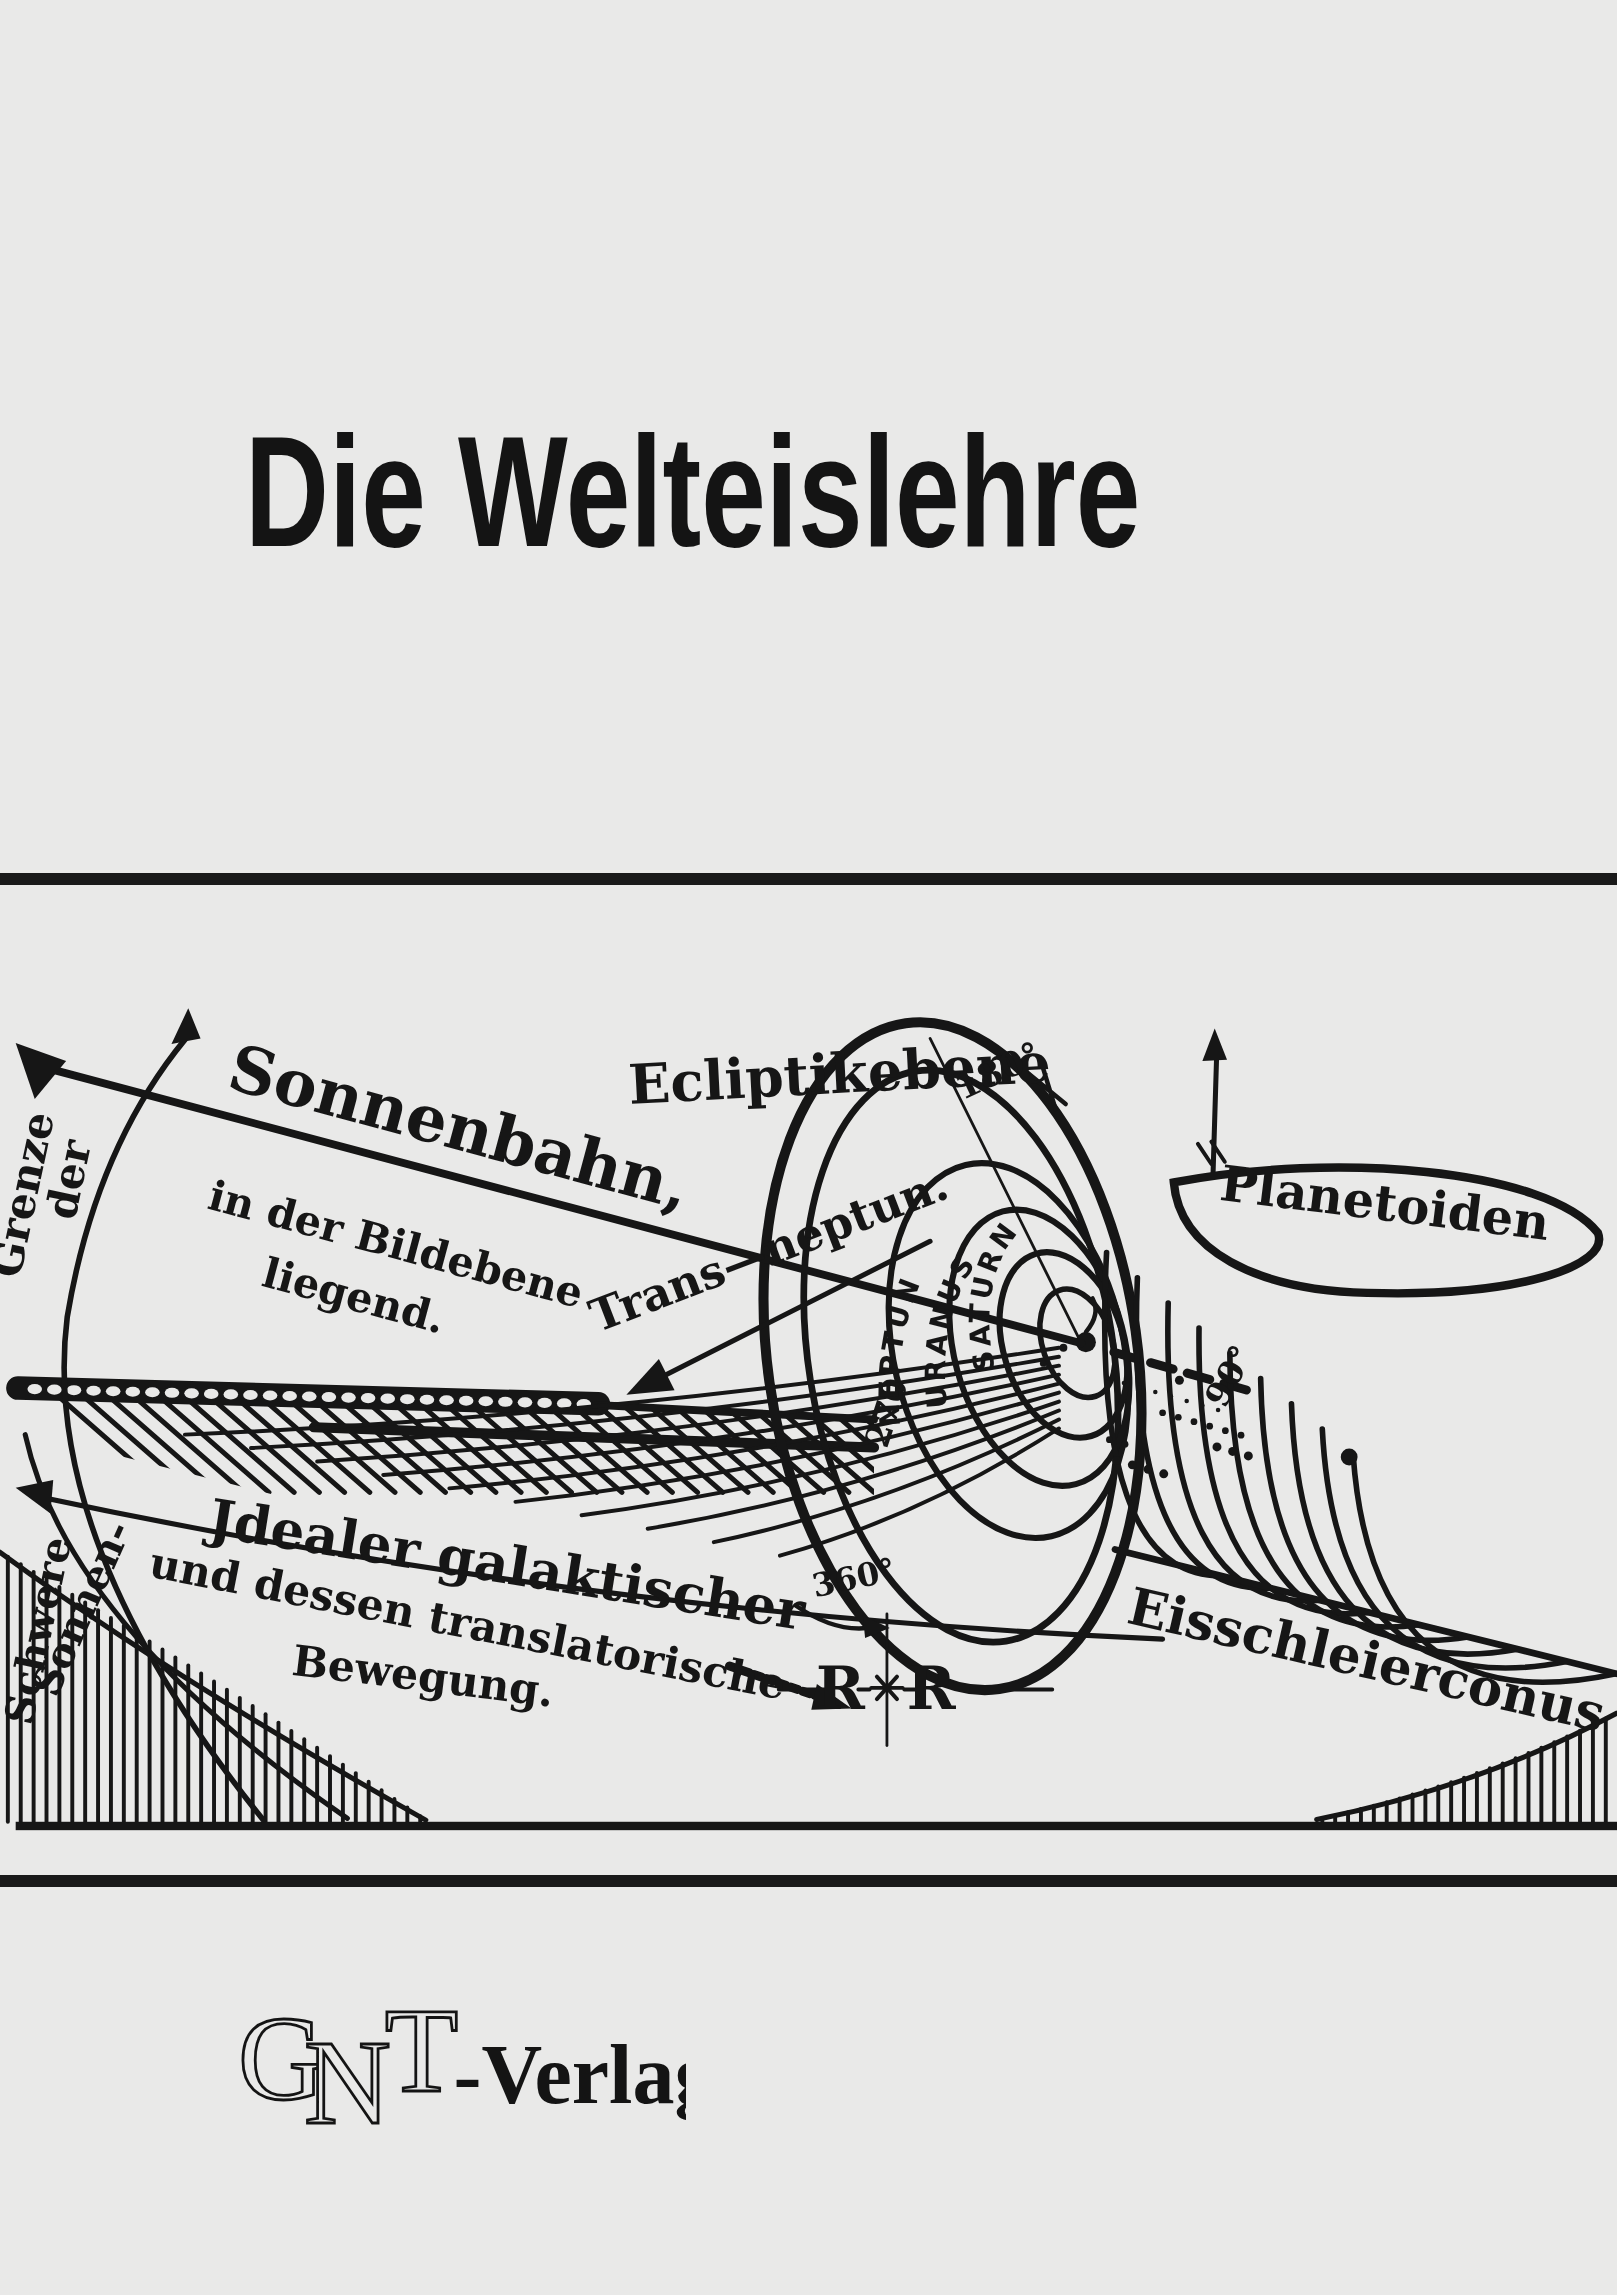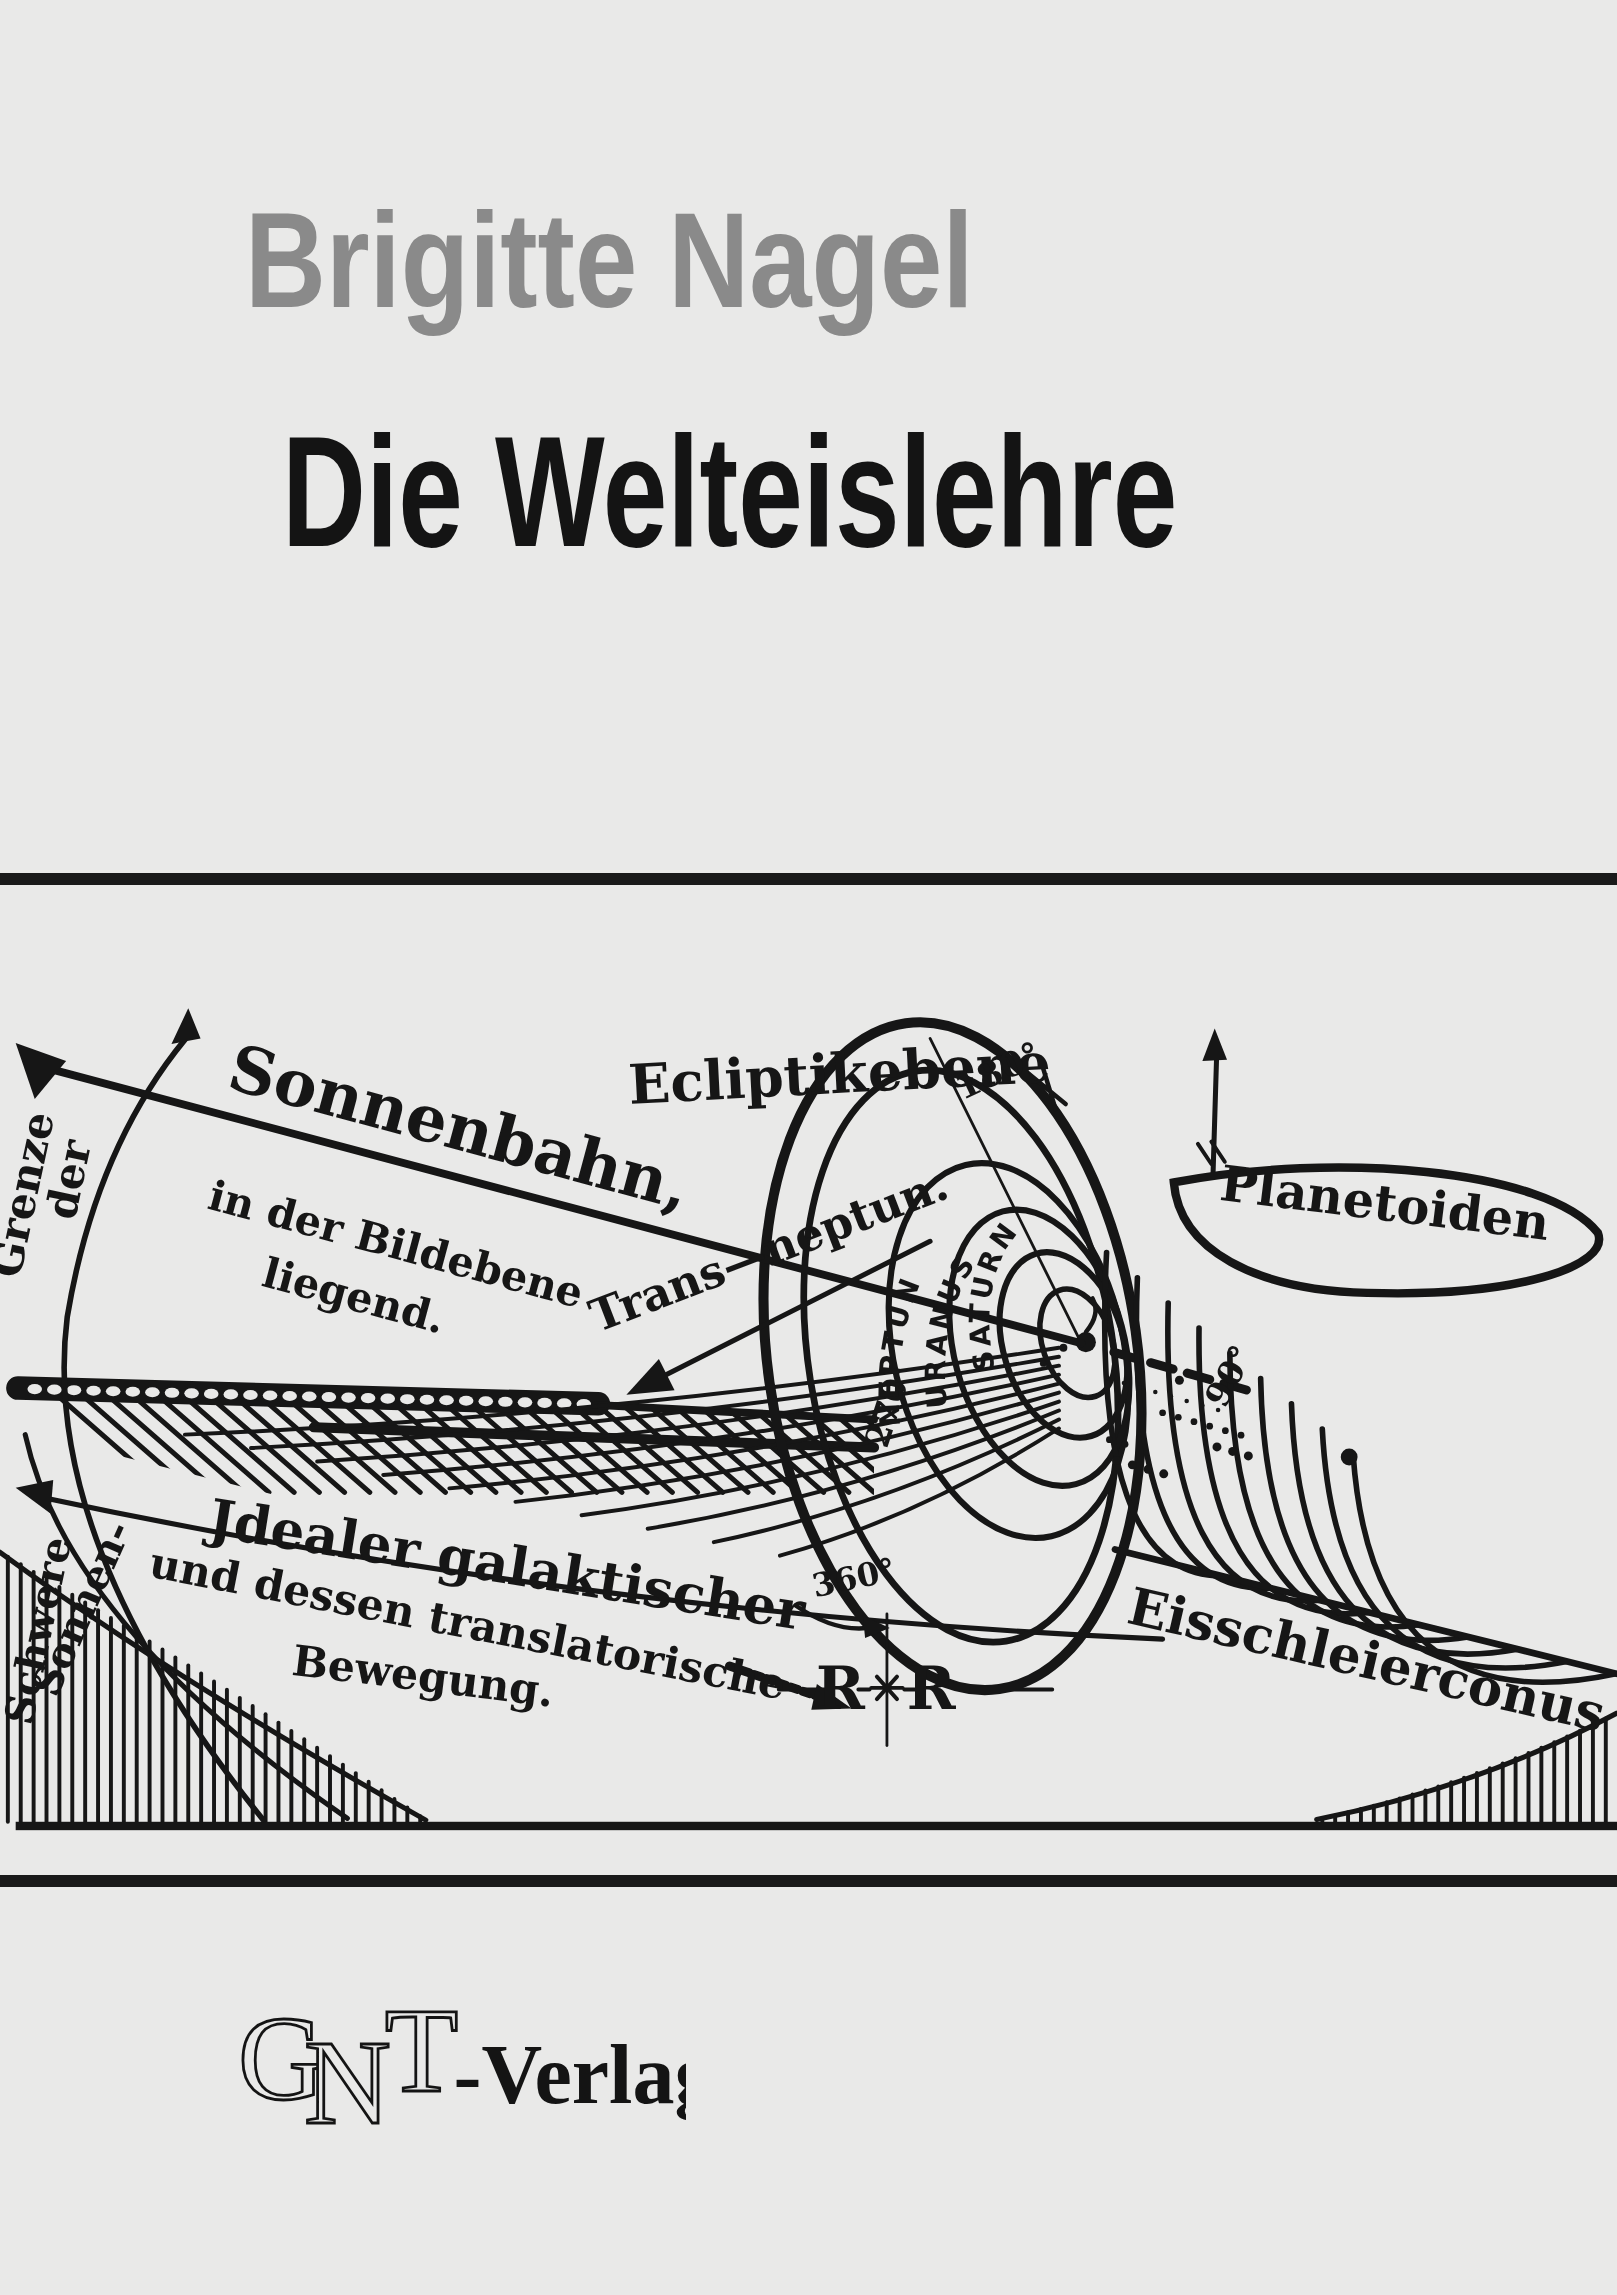--- a/index.html
+++ b/index.html
@@ -2,21 +2,21 @@
 <html style="font-size:9px"><head>
 <meta charset="utf-8">
 <style>
   html,body{margin:0;padding:0;}
   body{width:1617px;height:2295px;background:#e9e9e8;overflow:hidden;}
   .page{position:relative;width:1617px;height:2295px;background:#e9e9e8;
         font-family:"Liberation Sans",sans-serif;color:#161616;}
   .author{position:absolute;left:245px;top:192px;font-size:136px;font-weight:bold;
           color:#8a8a8a;line-height:1;white-space:nowrap;}
   .title{position:absolute;left:245px;top:413px;font-size:157px;font-weight:bold;
-         color:#141414;line-height:1;white-space:nowrap;margin-left:37px;}
+         color:#141414;line-height:1;white-space:nowrap;}
   .subtitle{position:absolute;left:247px;top:591px;font-size:64px;font-weight:bold;
             color:#141414;line-height:1.01;white-space:nowrap;}
   .cond{display:inline-block;transform-origin:0 50%;}
   .author .cond{transform:scaleX(.824);}
   .title .cond{transform:scaleX(.74);}
   .subtitle .cond{transform:scaleX(.84);}
   .bar{position:absolute;left:0;width:1617px;height:12.3px;background:#1a1a1a;}
   .bar-top{top:873px;}
   .bar-bottom{top:1875px;}
   svg.diagram{position:absolute;left:0;top:989px;}
@@ -27,23 +27,20 @@
   .planet{font-family:"DejaVu Sans",sans-serif;font-weight:bold;letter-spacing:6px;}
   .logo-svg{position:absolute;left:238px;top:1973px;}
   .logo-outline{font-family:"Liberation Serif",serif;fill:#e9e9e8;stroke:#141414;stroke-width:5px;}
   .logo-solid{font-family:"Liberation Serif",serif;font-weight:bold;fill:#141414;}
 </style>
 </head>
 <body>
 
 <div class="page">
 
-  <div class="author">
-    <span class="cond">Brigitte Nagel</span>
-  </div>
 
   <div class="title">
     <span class="cond">Die Welteislehre</span>
   </div>
 
 
   <div class="bar bar-top"></div>
 
   <svg class="diagram" width="1617" height="852" viewBox="0 0 2886 1520">
     <defs>

